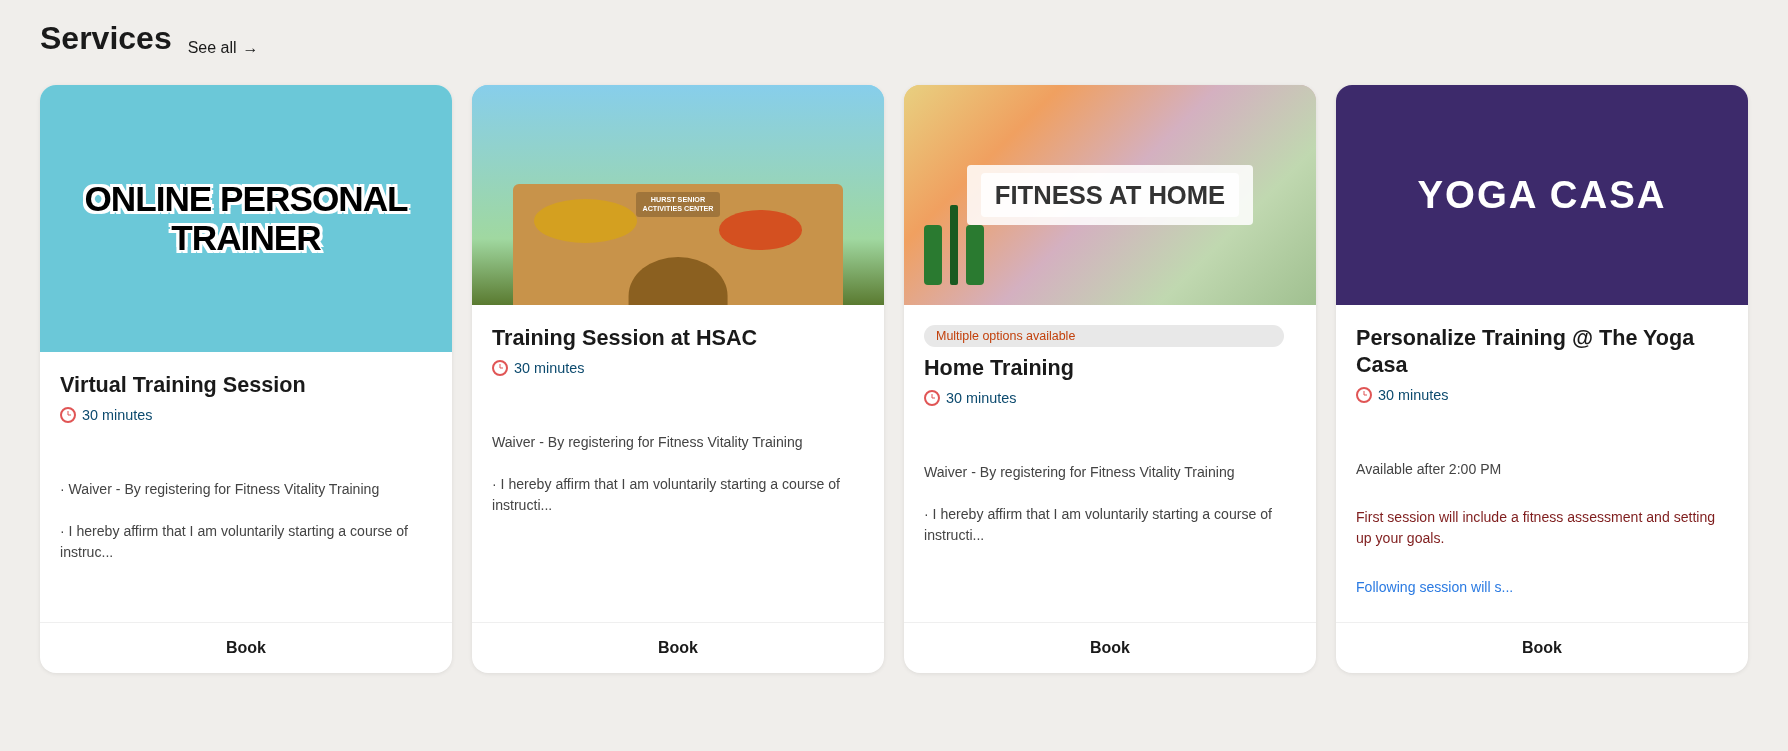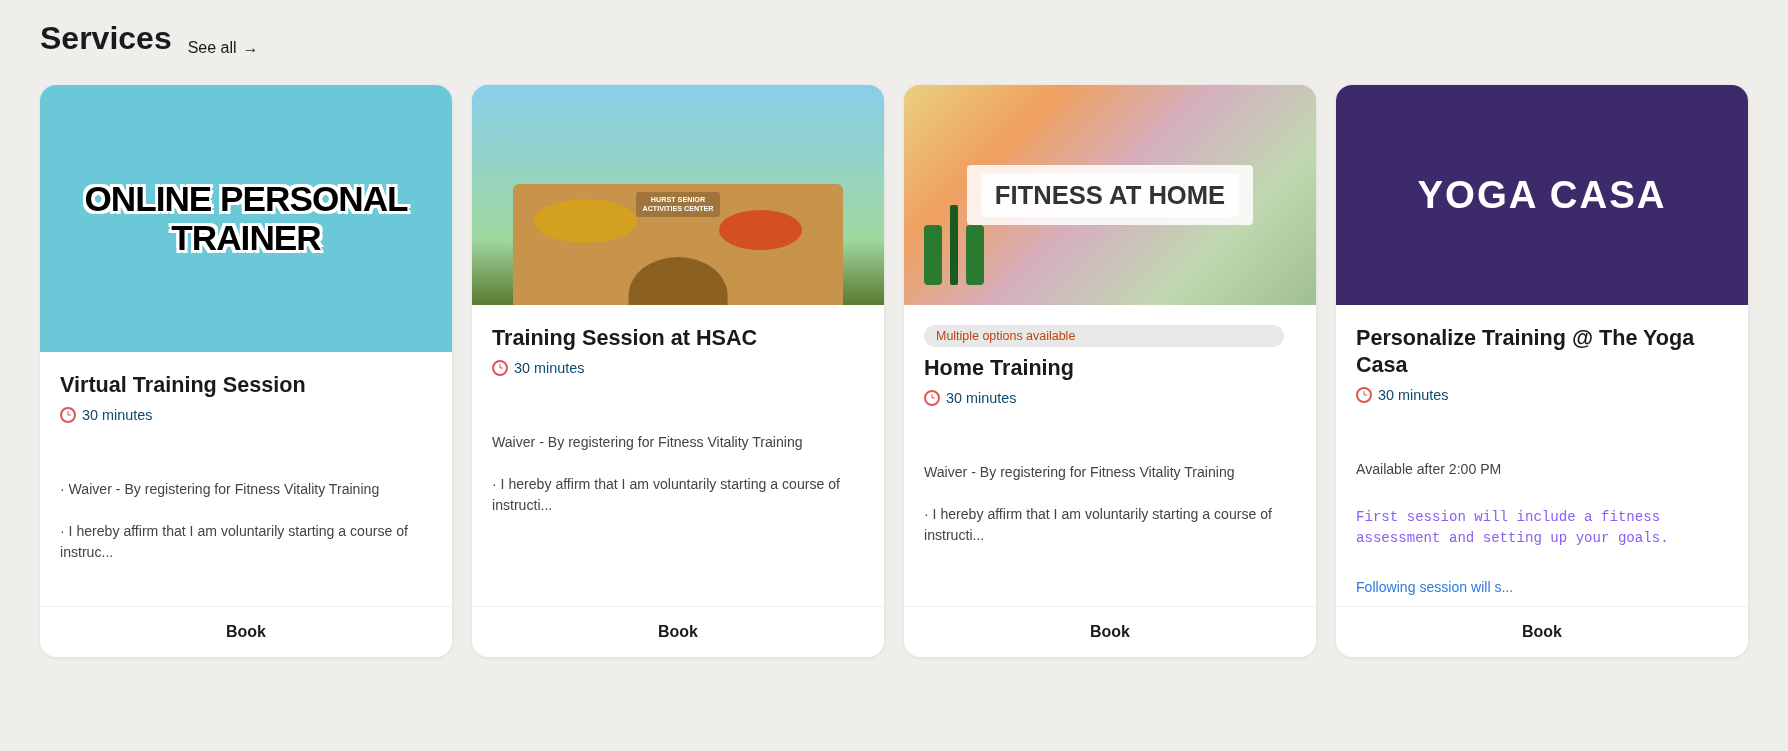--- a/index.html
+++ b/index.html
@@ -222,20 +222,21 @@
     .card-available {
       font-size: 0.88rem;
       color: #444;
       margin-bottom: 6px;
     }
 
     .card-footer {
       border-top: 1px solid #efefef;
       padding: 16px 32px;
       text-align: center;
+      margin-top: 16px;
     }
 
     .book-btn {
       background: none;
       border: none;
       font-size: 1rem;
       font-weight: 600;
       color: #1a1a1a;
       cursor: pointer;
       width: 100%;
@@ -350,21 +351,21 @@
       </div>
       <div class="card-body">
         <div class="card-title">Personalize Training @ The Yoga Casa</div>
         <div class="card-duration">
           <span class="clock-icon"></span>
           <span>30 minutes</span>
         </div>
         <div class="card-description">
           <div class="card-available">Available after 2:00 PM</div>
           <br>
-          <div class="link-text" style="color:#8b5cf6;font-size:0.88rem;margin-bottom:6px;font-family:Liberation Mono, monospace;">First session will include a fitness assessment and setting up your goals.</div>
+          <div class="link-text" style="color:#7f1d1d;font-size:0.88rem;margin-bottom:6px;">First session will include a fitness assessment and setting up your goals.</div>
           <br>
           <div class="link-text" style="color:#2a7ae2;font-size:0.88rem;">Following session will s...</div>
         </div>
       </div>
       <div class="card-footer">
         <button class="book-btn">Book</button>
       </div>
     </div>
 
   </div>

